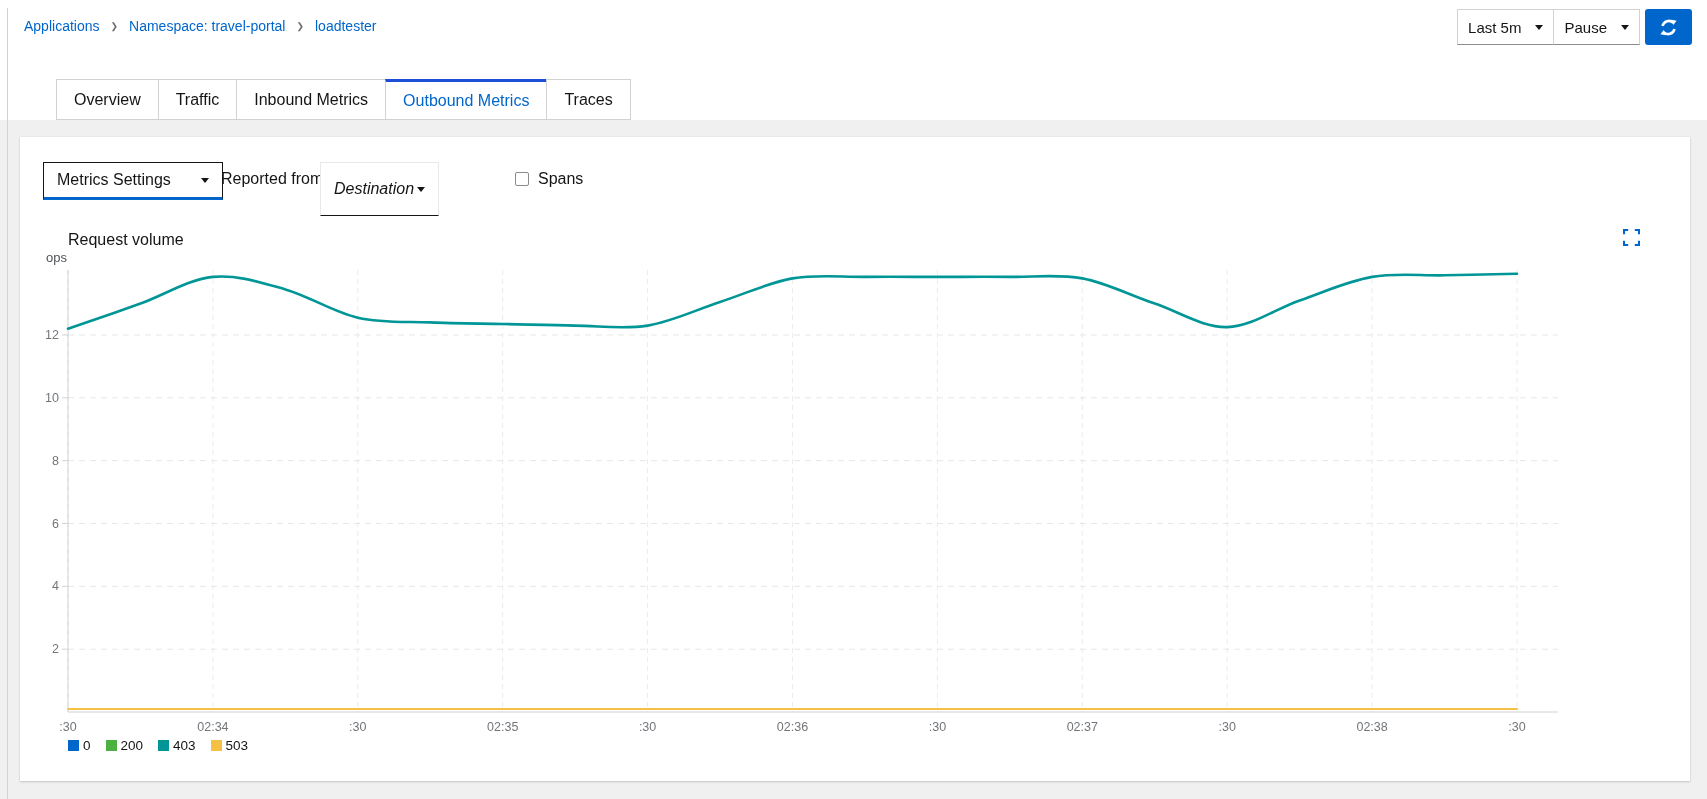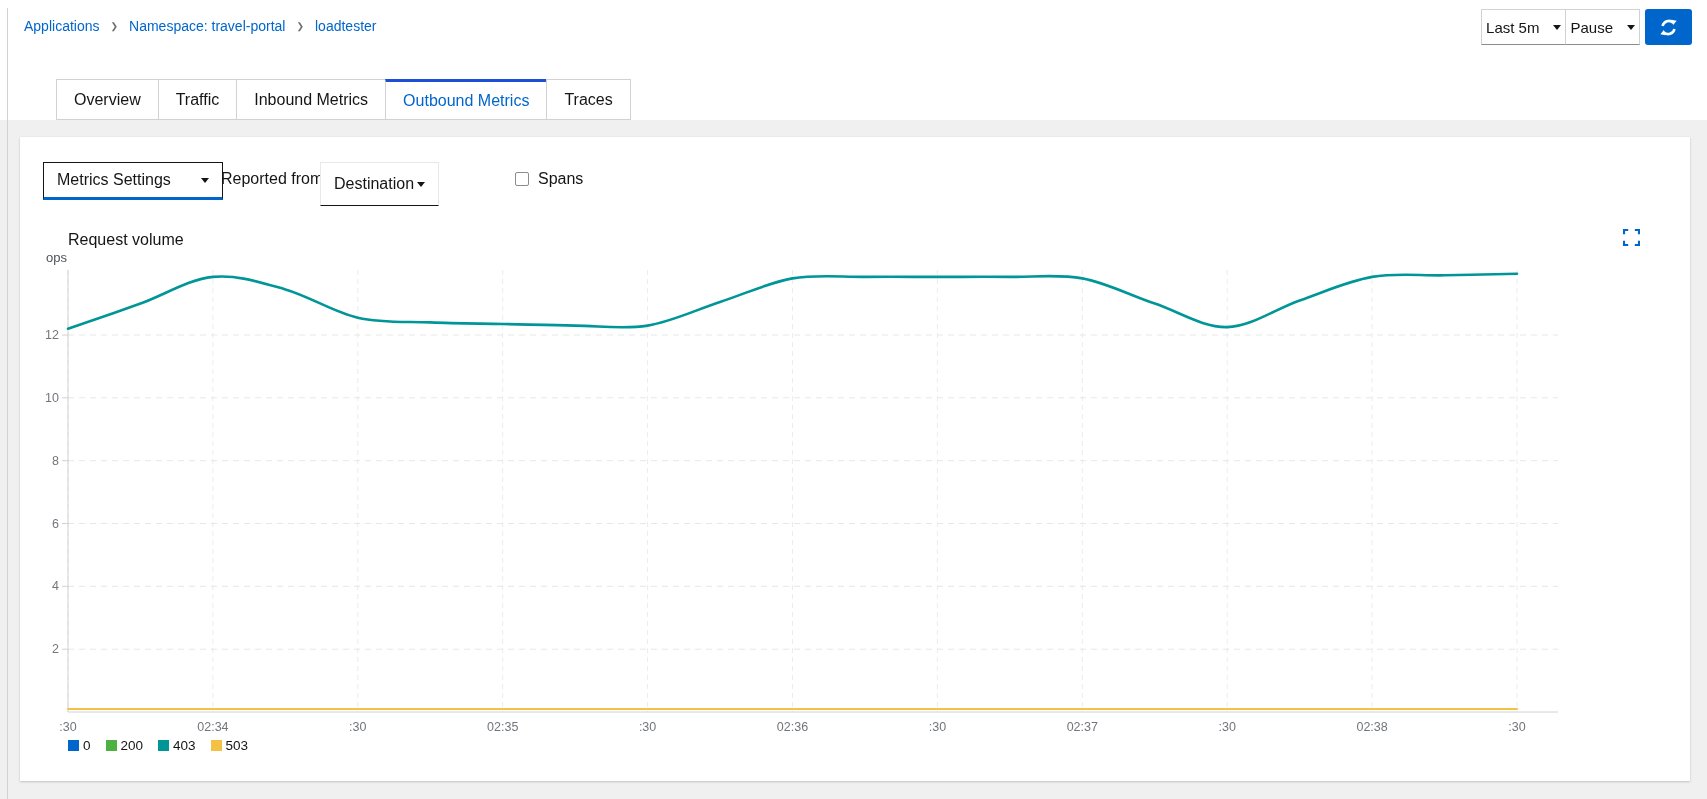--- a/index.html
+++ b/index.html
@@ -20,21 +20,21 @@
   .breadcrumb { position:absolute; left:24px; top:18px; display:flex; align-items:center; gap:11px; font-size:14px; }
   .crumb { color:#0066cc; text-decoration:none; cursor:pointer; }
   .crumb-sep { color:#6a6e73; font-size:9px; line-height:14px; }
   .crumb-sep::after { content:"\276F"; }
 
   
   .controls { position:absolute; right:15px; top:9px; display:flex; align-items:stretch; height:36px; }
   .select-toggle {
     display:flex; align-items:center; gap:14px; background:#fff;
     border:1px solid #d2d2d2; border-bottom-color:#8a8d90;
-    padding:0 4px; font-size:15px; color:#151515; cursor:pointer;
+    padding:0 10px; font-size:15px; color:#151515; cursor:pointer;
   }
   .select-toggle + .select-toggle { margin-left:-1px; }
   .caret { width:0; height:0; border-left:4px solid transparent; border-right:4px solid transparent; border-top:5px solid #151515; }
   .refresh-btn {
     margin-left:5px; width:47px; height:36px; background:#0066cc; border:none; border-radius:3px;
     display:flex; align-items:center; justify-content:center; cursor:pointer;
   }
 
   
   .tabs { position:absolute; left:20px; top:79px; display:flex; }
@@ -53,24 +53,24 @@
 
   
   .ms-btn {
     position:absolute; left:23px; top:25px; width:180px; height:38px; background:#fff;
     border:1px solid #151515; border-bottom:3px solid #0066cc;
     display:flex; align-items:center; justify-content:space-between; padding:0 13px;
     font-size:16px; cursor:pointer;
   }
   .reported-from { position:absolute; left:201px; top:33px; font-size:16px; color:#151515; }
   .dest-select {
-    position:absolute; left:300px; top:25px; width:119px; height:44px; background:#fff;
+    position:absolute; left:300px; top:25px; width:119px; height:54px; background:#fff;
     border:1px solid #e8e8e8; border-bottom:1px solid #151515;
     display:flex; align-items:center; justify-content:space-between; padding:0 13px;
-    font-size:16px; cursor:pointer;
+    font-size:16px; cursor:pointer;font-style:italic;
   }
   .spans-wrap { position:absolute; left:495px; top:33px; display:flex; align-items:center; gap:9px; }
   .checkbox { width:14px; height:14px; border:1px solid #8a8d90; border-radius:2px; background:#fff; cursor:pointer; }
   .spans-label { font-size:16px; color:#151515; }
 
   
   .chart-title { position:absolute; left:48px; top:94px; font-size:16px; color:#151515; }
   .chart-unit { position:absolute; left:26px; top:113px; font-size:13px; color:#4d5258; }
   .expand-icon { position:absolute; left:1603px; top:92px; width:17px; height:17px; cursor:pointer; }
 

